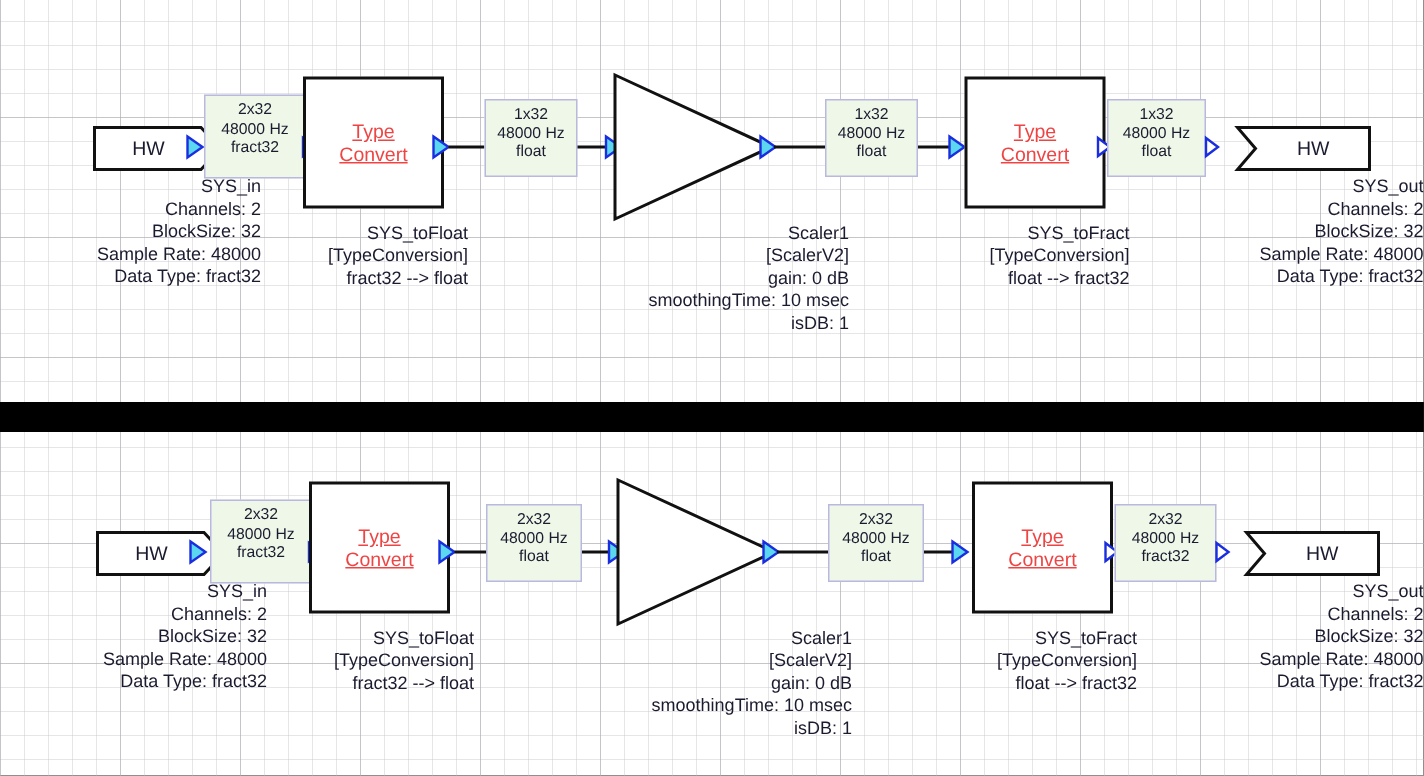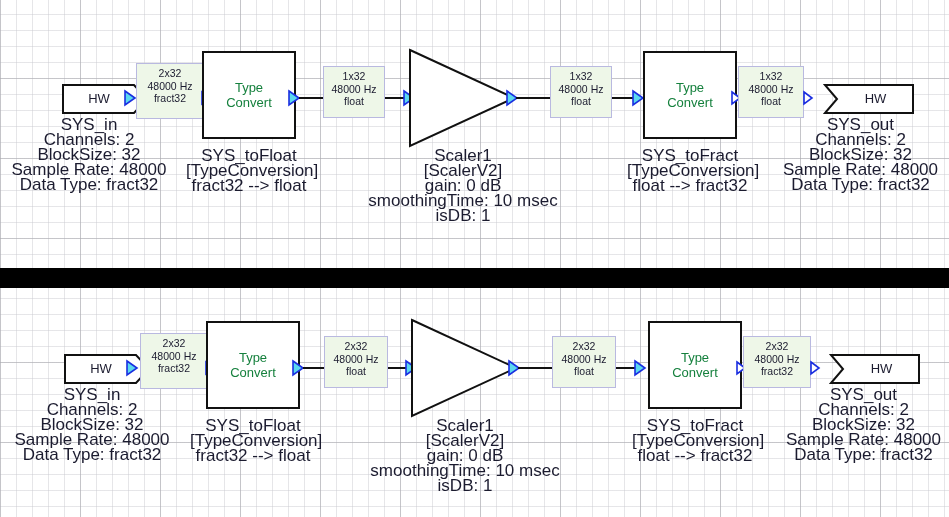--- a/index.html
+++ b/index.html
@@ -24,21 +24,21 @@
 
   .blackbar{position:absolute;left:0;width:949px;background:#000;}
   .hw-shape{position:absolute;margin-left:16px;}
   .hw-shape svg{display:block;overflow:visible;}
 
   .boxblk{
     position:absolute;background:#fff;border:2px solid #111;box-sizing:border-box;
   }
   .boxblk .blbl{
     position:absolute;left:0;right:0;top:50%;transform:translateY(-50%);
-    text-align:center;font-size:13px;line-height:15px;color:#15803d;
+    text-align:center;font-size:13px;line-height:15px;color:#ef4444;text-decoration:underline;
   }
 
   .tri-shape{position:absolute;}
   .tri-shape svg{display:block;overflow:visible;}
 
   
   .sig{
     position:absolute;box-sizing:border-box;
     background:#eef7e8;border:1px solid #b9b9e0;
     text-align:center;color:#1b1b2f;
@@ -49,22 +49,22 @@
 
   
   .wire{position:absolute;background:#111;height:2px;}
 
   
   .port{position:absolute;}
   .port svg{display:block;overflow:visible;}
 
   
   .cap{
-    position:absolute;text-align:center;color:#1b1b2f;
-    font-size:17px;line-height:15px;white-space:nowrap;
+    position:absolute;text-align:right;color:#1b1b2f;
+    font-size:12px;line-height:15px;white-space:nowrap;
   }
   .cap div{white-space:nowrap;}
 </style>
 </head>
 <body>
 
 <div class="stage">
 
   <div class="panel" id="panel-top">
 

